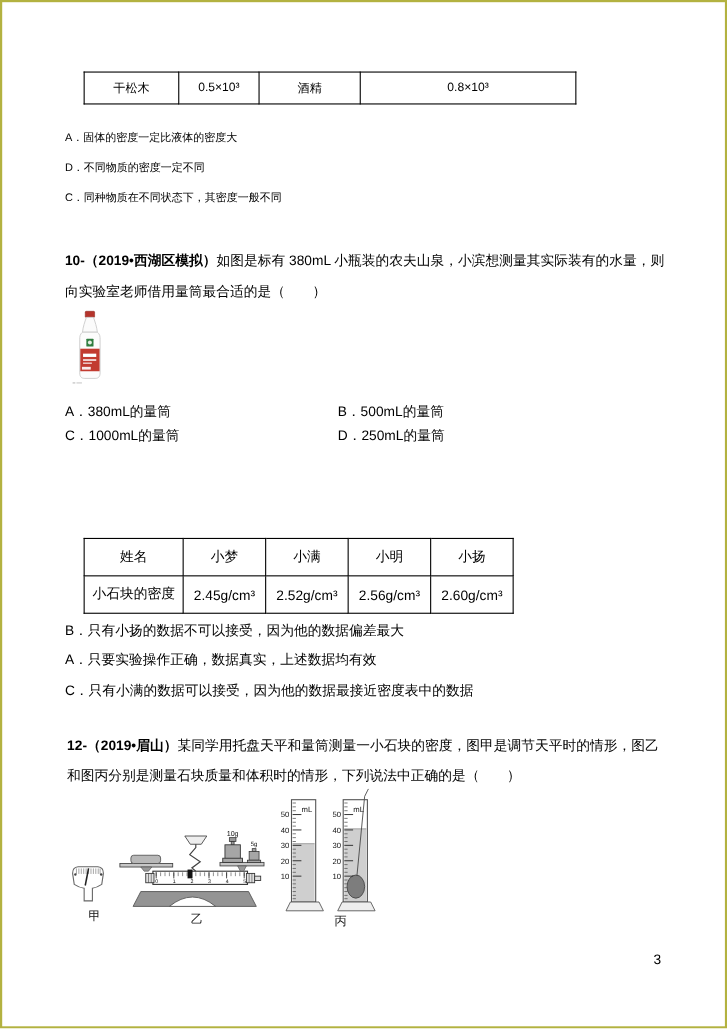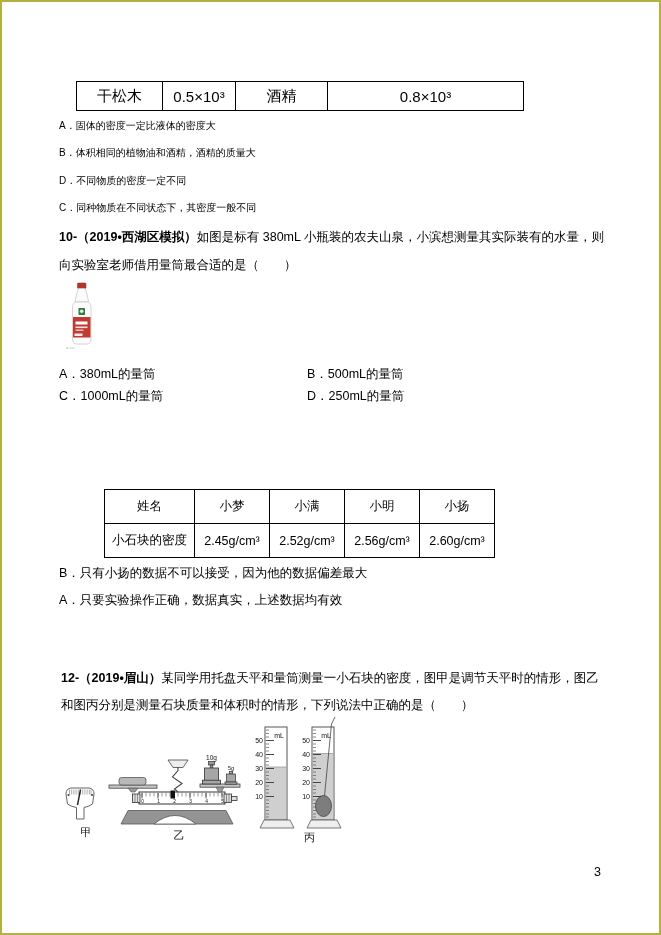--- a/index.html
+++ b/index.html
@@ -4,23 +4,23 @@
 <style>
   html,body{margin:0;padding:0;background:#fff;}
   .page{
     position:relative;width:661px;height:935px;box-sizing:border-box;
     background:#fff;border:2px solid #b3b240;overflow:hidden;
     font-family:"Liberation Sans","DejaVu Sans",sans-serif;color:#000;
   }
   .abs{position:absolute;}
   table{border-collapse:collapse;}
   td{border:1px solid #000;text-align:center;padding:0;}
-  #topTable{left:74px;top:79px;font-size:15px;}
+  #topTable{left:74px;top:63px;font-size:11px;}
   #topTable td{height:28px;}
-  #densityTable{left:74px;top:487px;font-size:12.5px;margin-left:28px;}
+  #densityTable{left:74px;top:487px;font-size:12.5px;}
   #densityTable td{height:33px;}
   .para{font-size:12.5px;line-height:28px;width:550px;}
   .qnum{font-weight:bold;}
   .opts15{font-size:10px;line-height:27.4px;}
   .opts12{font-size:12.5px;line-height:27.4px;}
   #q10opts{display:grid;grid-template-columns:248px auto;row-gap:0;font-size:12.5px;line-height:22px;}
   #pageNum{left:592px;top:863px;font-size:12.5px;}
   svg text{font-family:"Liberation Sans","DejaVu Sans",sans-serif;fill:#111;}
   .figlabel{font-size:11px;}
 </style>
@@ -41,21 +41,20 @@
       <td>干松木</td>
       <td>0.5×10³</td>
       <td>酒精</td>
       <td>0.8×10³</td>
     </tr>
   </tbody>
     </table>
 
   <div class="abs opts15" style="left:57px;top:110px;">
     <div>A．固体的密度一定比液体的密度大</div>
-    <div>B．体积相同的植物油和酒精，酒精的质量大</div>
     <div>D．不同物质的密度一定不同</div>
     <div>C．同种物质在不同状态下，其密度一般不同</div>
   </div>
 
   <div class="abs para" style="left:57px;top:221px;">
     <span class="qnum">10-</span><span class="qnum">（2019•西湖区模拟）</span><span>如图是标有 380mL 小瓶装的农夫山泉，小滨想测量其实际装有的水量，则向实验室老师借用量筒最合适的是（　　）</span>
   </div>
 
   <svg class="abs" style="left:60px;top:277px;" width="44" height="72" viewBox="0 0 44 72">
     <rect x="15.5" y="4" width="8.5" height="5.5" rx="0.8" fill="#b5342c" stroke="#8a241e" stroke-width="0.5"></rect>
@@ -102,20 +101,21 @@
       <td>2.52g/cm³</td>
       <td>2.56g/cm³</td>
       <td>2.60g/cm³</td>
     </tr>
   </tbody>
     </table>
 
   <div class="abs opts12" style="left:57px;top:558px;">
     <div>B．只有小扬的数据不可以接受，因为他的数据偏差最大</div>
     <div>A．只要实验操作正确，数据真实，上述数据均有效</div>
+    <div>C．只有小满的数据可以接受，因为他的数据最接近密度表中的数据</div>
   </div>
 
   <div class="abs para" style="left:59px;top:663px;line-height:27px;">
     <span class="qnum">12-</span><span class="qnum">（2019•眉山）</span><span>某同学用托盘天平和量筒测量一小石块的密度，图甲是调节天平时的情形，图乙和图丙分别是测量石块质量和体积时的情形，下列说法中正确的是（　　）</span>
   </div>
 
   <svg class="abs" style="left:55px;top:715px;" width="320" height="150" viewBox="0 0 320 150">
 
     <g>
       <path d="M9,77 Q9,71.5 14,71 L32,71 Q37,71.5 37,77 L35.5,87 Q31,90 27,90.5 L27,102 L19.5,102 L19.5,90.5 Q15,90 10.5,87 Z" fill="#fff" stroke="#666" stroke-width="1"></path>

